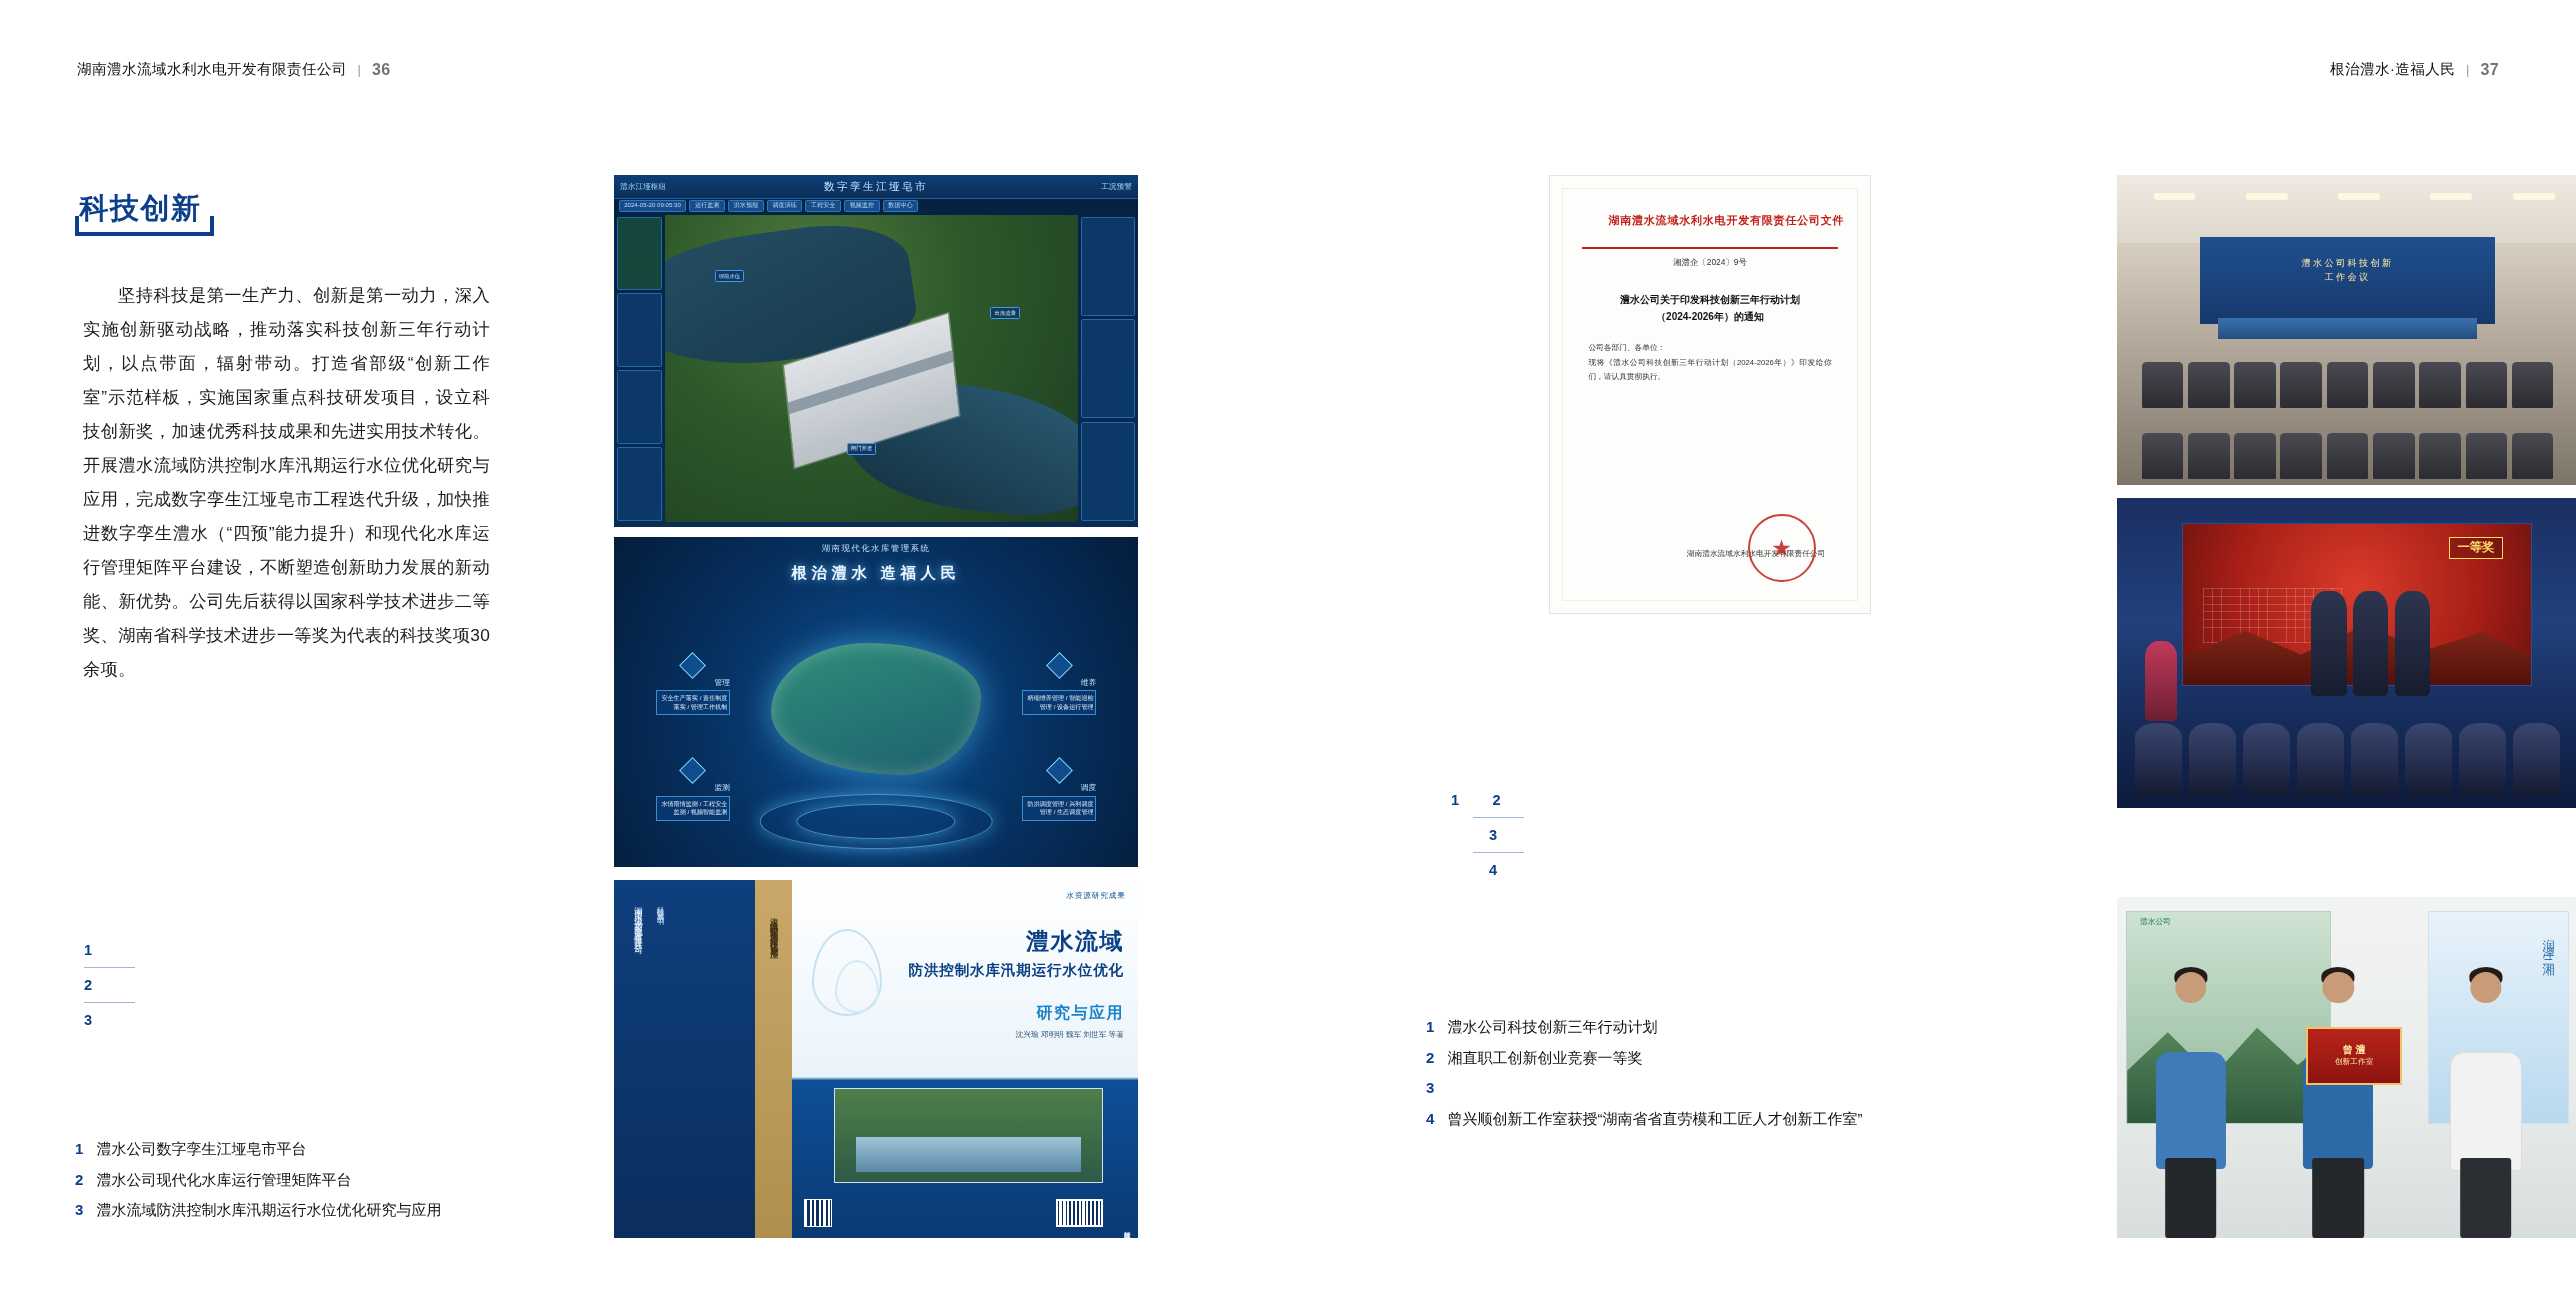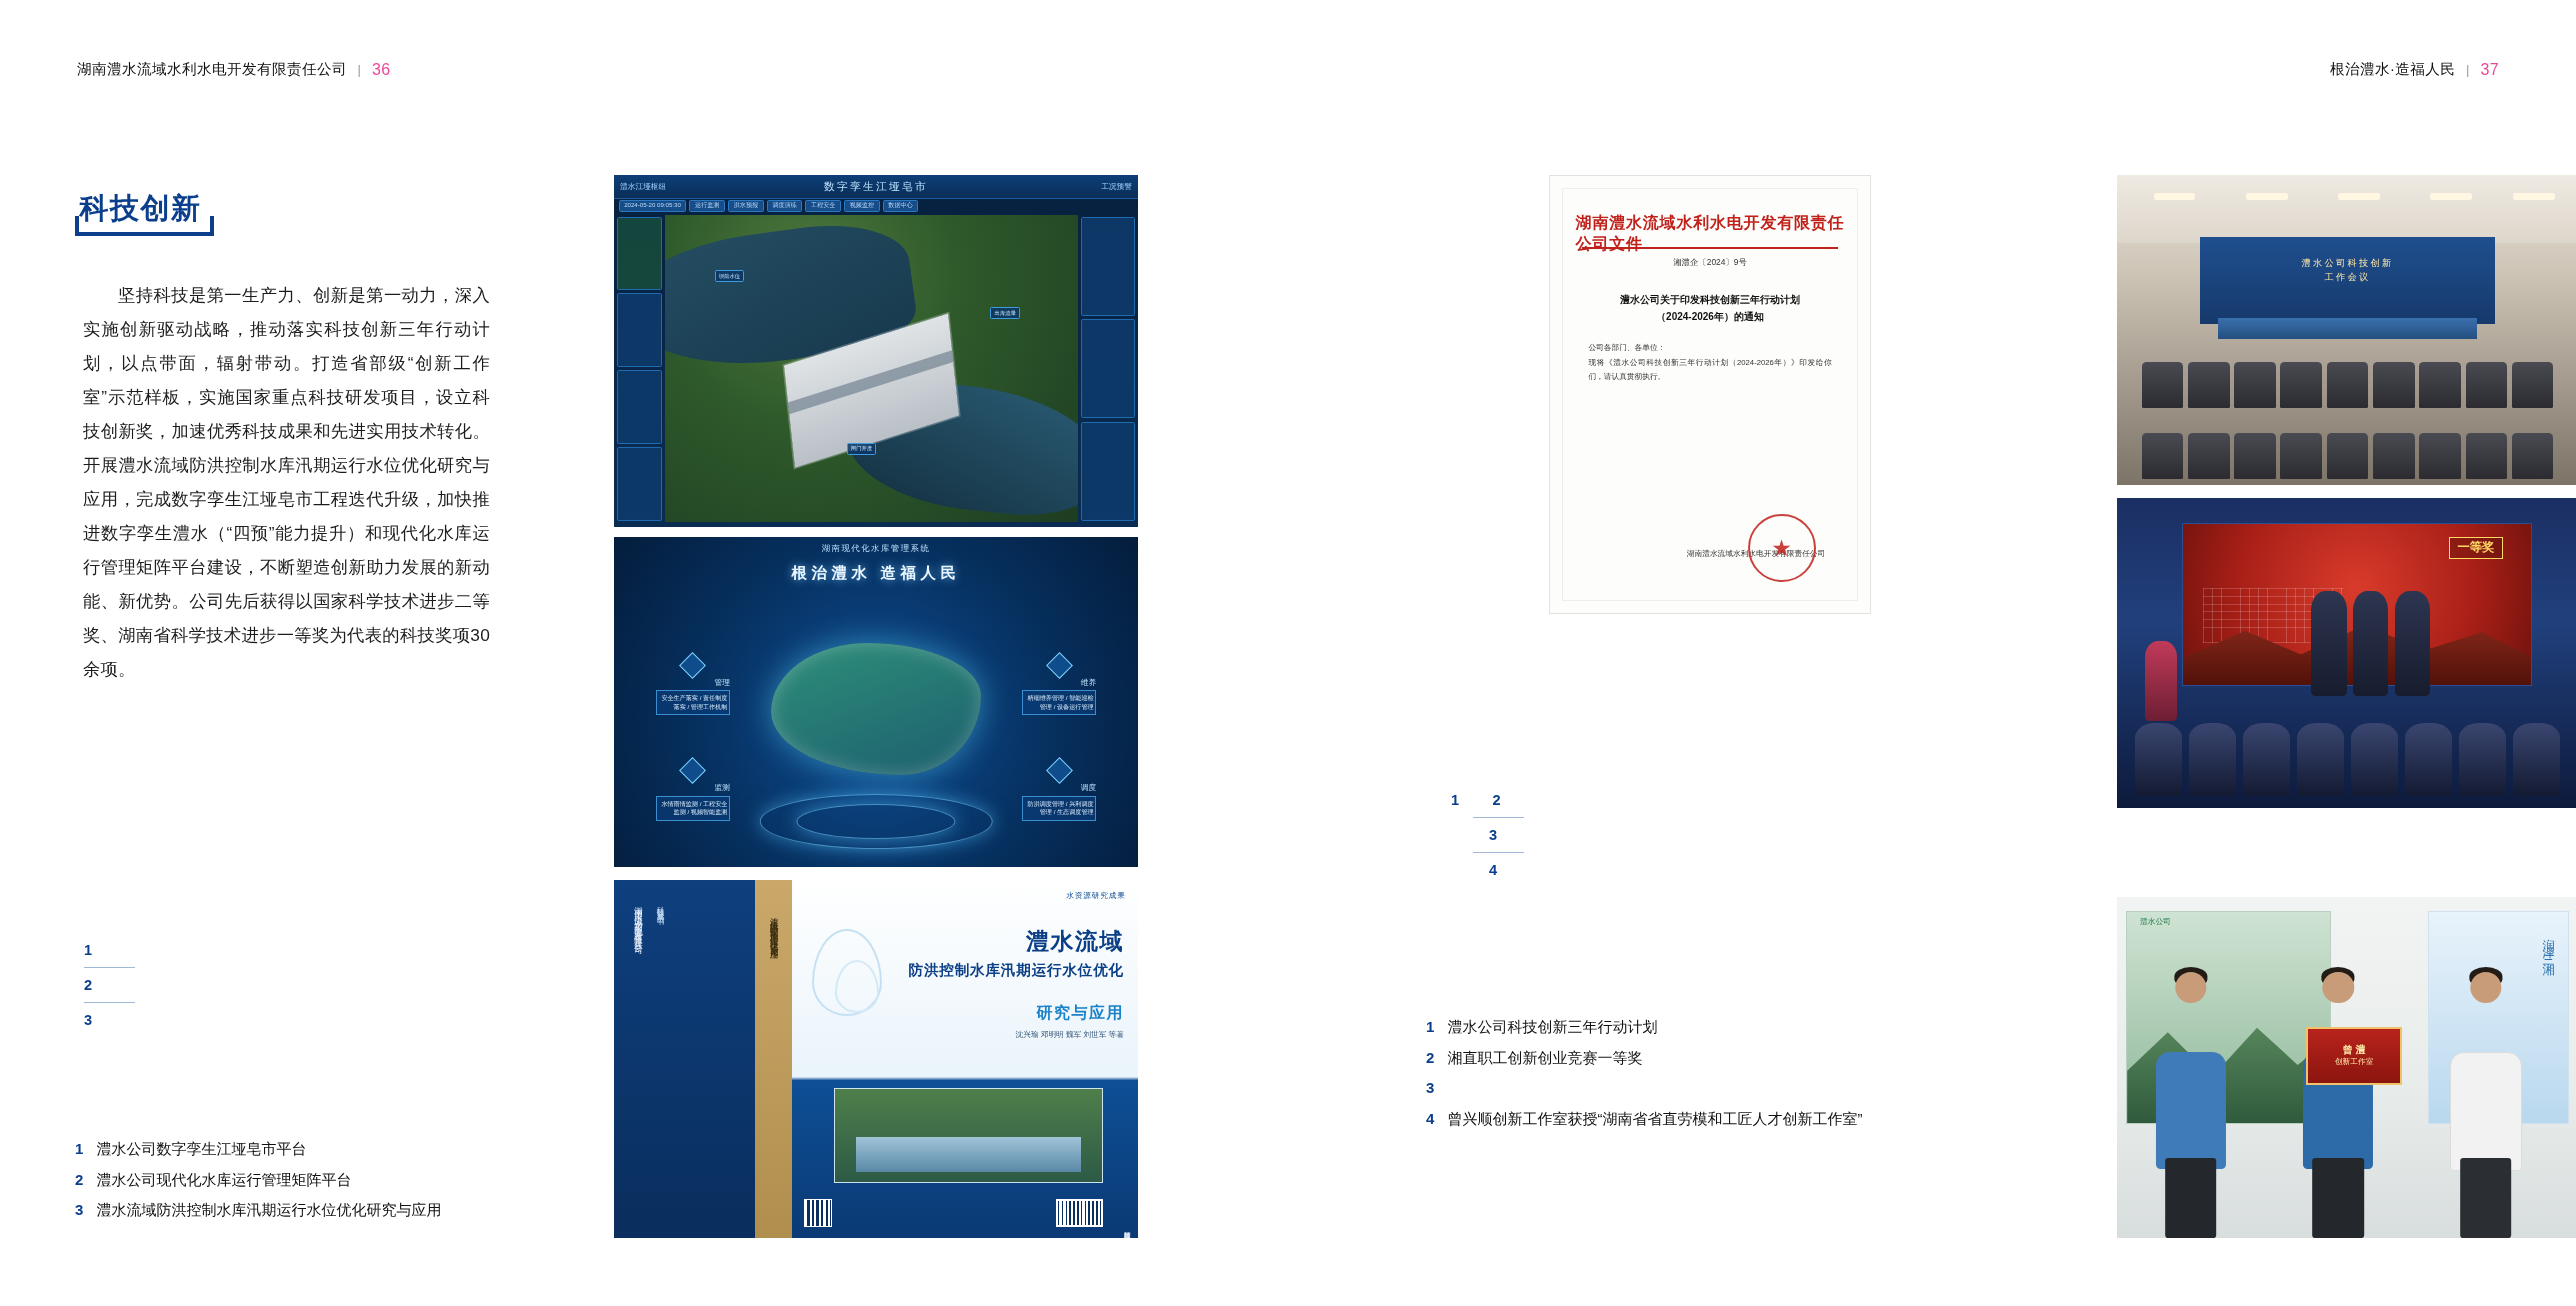--- a/index.html
+++ b/index.html
@@ -40,22 +40,22 @@
     gap: 10.7px;
   }
   .runhead.left { left: 77px; }
   .runhead.right { right: 77px; }
   .runhead .sep {
     color: #9a9a9a;
     font-size: 13px;
   }
   .runhead .pno {
     font-size: 16px;
-    font-weight: normal;
-    color: #ec4899;
+    font-weight: bold;
+    color: #737373;
   }
 
   
   .section-title {
     position: absolute;
     left: 75px;
     top: 184px;
     font-size: 29px;
     font-weight: bold;
     color: #0b3f8c;
@@ -336,22 +336,22 @@
   }
   .book .front .pub {
     position:absolute; right:6.1px; bottom:12.3px; font-size:7px; color:#eaf3ff;
     writing-mode: vertical-rl;
   }
 
   
   .doc { position:absolute; inset:0; background:#fdfdfb; border:0.8px solid #e2e2de; }
   .doc .inner { position:absolute; inset:12.3px; border:0.8px solid #efefea; }
   .doc .dtitle {
-    position:absolute; left:8%; right:8%; top:37px; text-align:left;
-    color:#c0221b; font-size:16px; font-weight:bold; letter-spacing:0.8px;
+    position:absolute; left:8%; right:8%; top:37px; text-align:right;
+    color:#c0221b; font-size:11px; font-weight:bold; letter-spacing:0.8px;
   }
   .doc .redline {
     position:absolute; left:10%; right:10%; top:71px; height:1.5px; background:#c0221b;
   }
   .doc .dno {
     position:absolute; left:0; right:0; top:81px; text-align:center;
     font-size:8.4px; color:#333;
   }
   .doc .dsub {
     position:absolute; left:12%; right:12%; top:115px; text-align:center;

